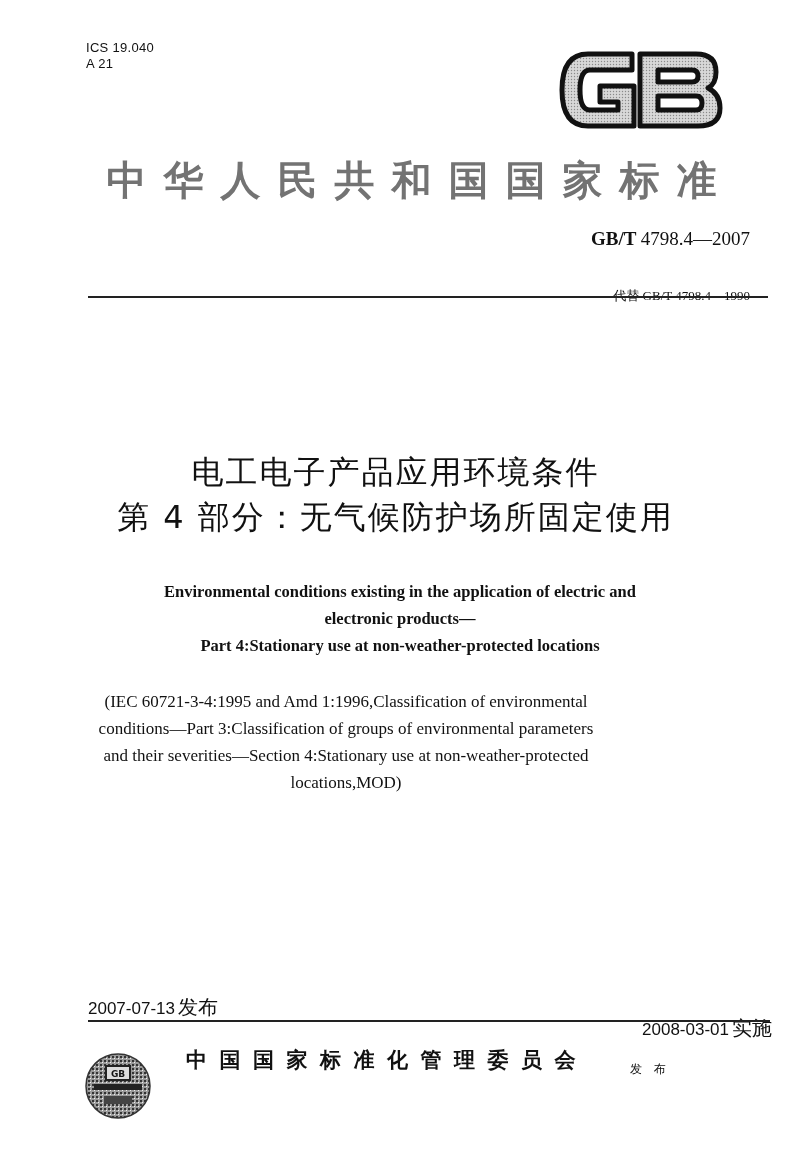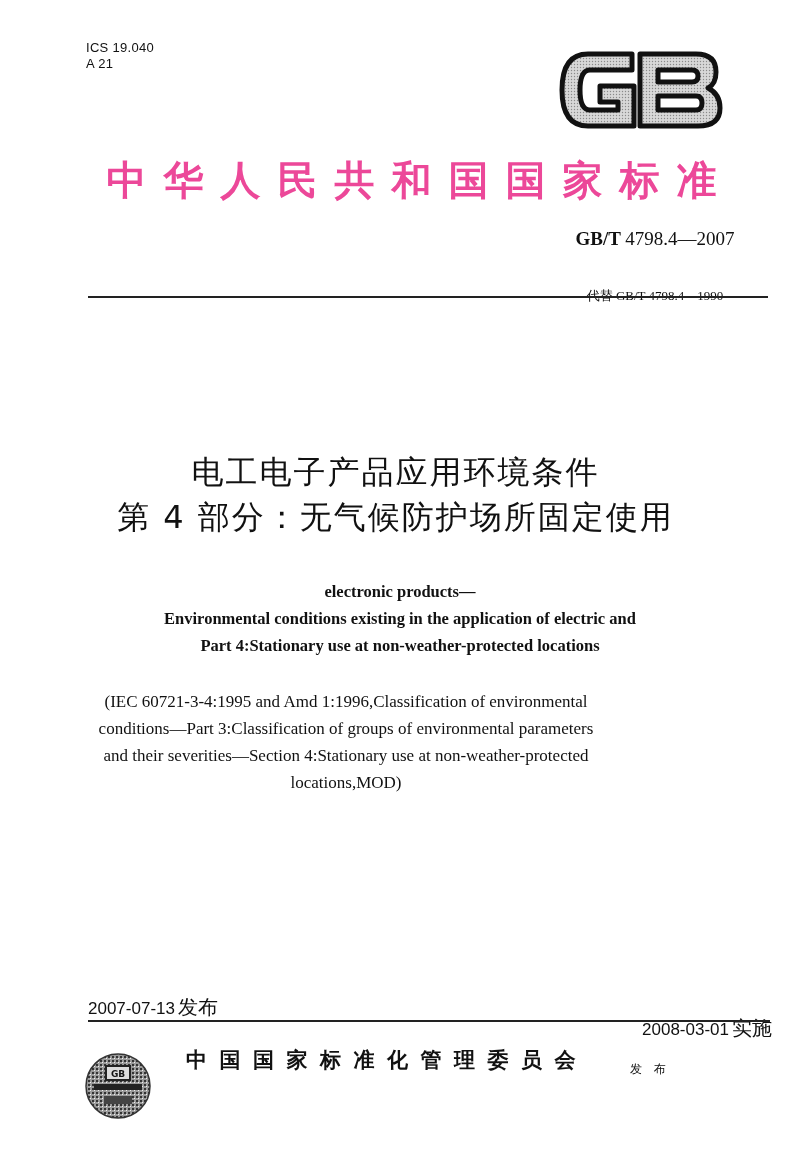--- a/index.html
+++ b/index.html
@@ -41,29 +41,29 @@
     .national-title {
       left: 60px;
       top: 150px;
       width: 720px;
       text-align: center;
       font-family: "DejaVu Serif", serif;
       font-weight: bold;
       font-size: 40px;
       letter-spacing: 17px;
       line-height: 60px;
-      color: #ec4899;
+      color: #737373;
       white-space: nowrap;
     }
 
     
     .std-number {
       right: 50px;
       top: 228px;
-      text-align: center;
+      text-align: right;
       width: 190px;
     }
     .std-number .num {
       font-family: "Liberation Serif", serif;
       font-weight: bold;
       font-size: 19px;
       line-height: 22px;
       white-space: nowrap;
     }
     .std-number .num .light { font-weight: normal; }
@@ -225,22 +225,22 @@
 </div>
 
 <div class="abs rule-top"></div>
 
 <div class="abs cn-title">
   <div>电工电子产品应用环境条件</div>
   <div>第 4 部分：无气候防护场所固定使用</div>
 </div>
 
 <div class="abs en-title">
+  <div>Environmental conditions existing in the application of electric and</div>
   <div>electronic products—</div>
-  <div>Environmental conditions existing in the application of electric and</div>
   <div>Part 4:Stationary use at non-weather-protected locations</div>
 </div>
 
 <div class="abs iec-ref">
   <div>(IEC 60721-3-4:1995 and Amd 1:1996,Classification of environmental</div>
   <div>conditions—Part 3:Classification of groups of environmental parameters</div>
   <div>and their severities—Section 4:Stationary use at non-weather-protected</div>
   <div>locations,MOD)</div>
 </div>
 

